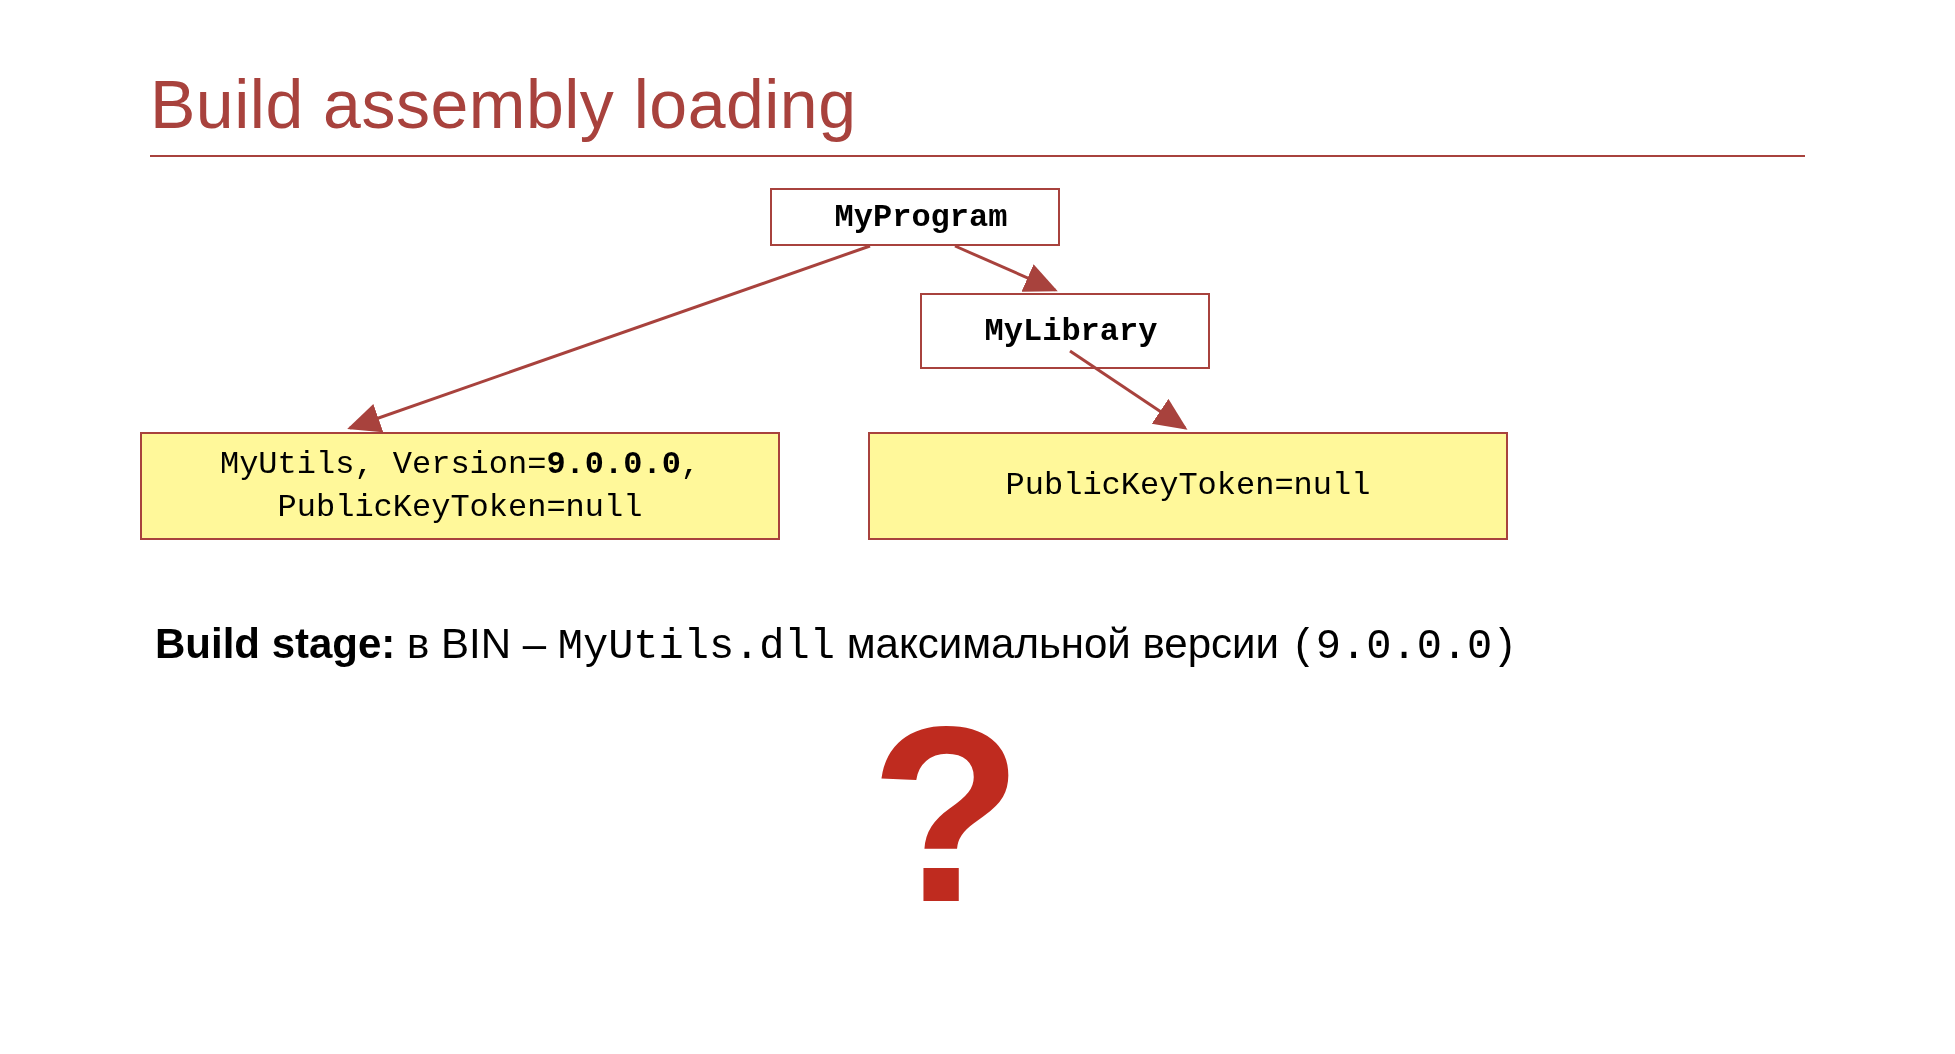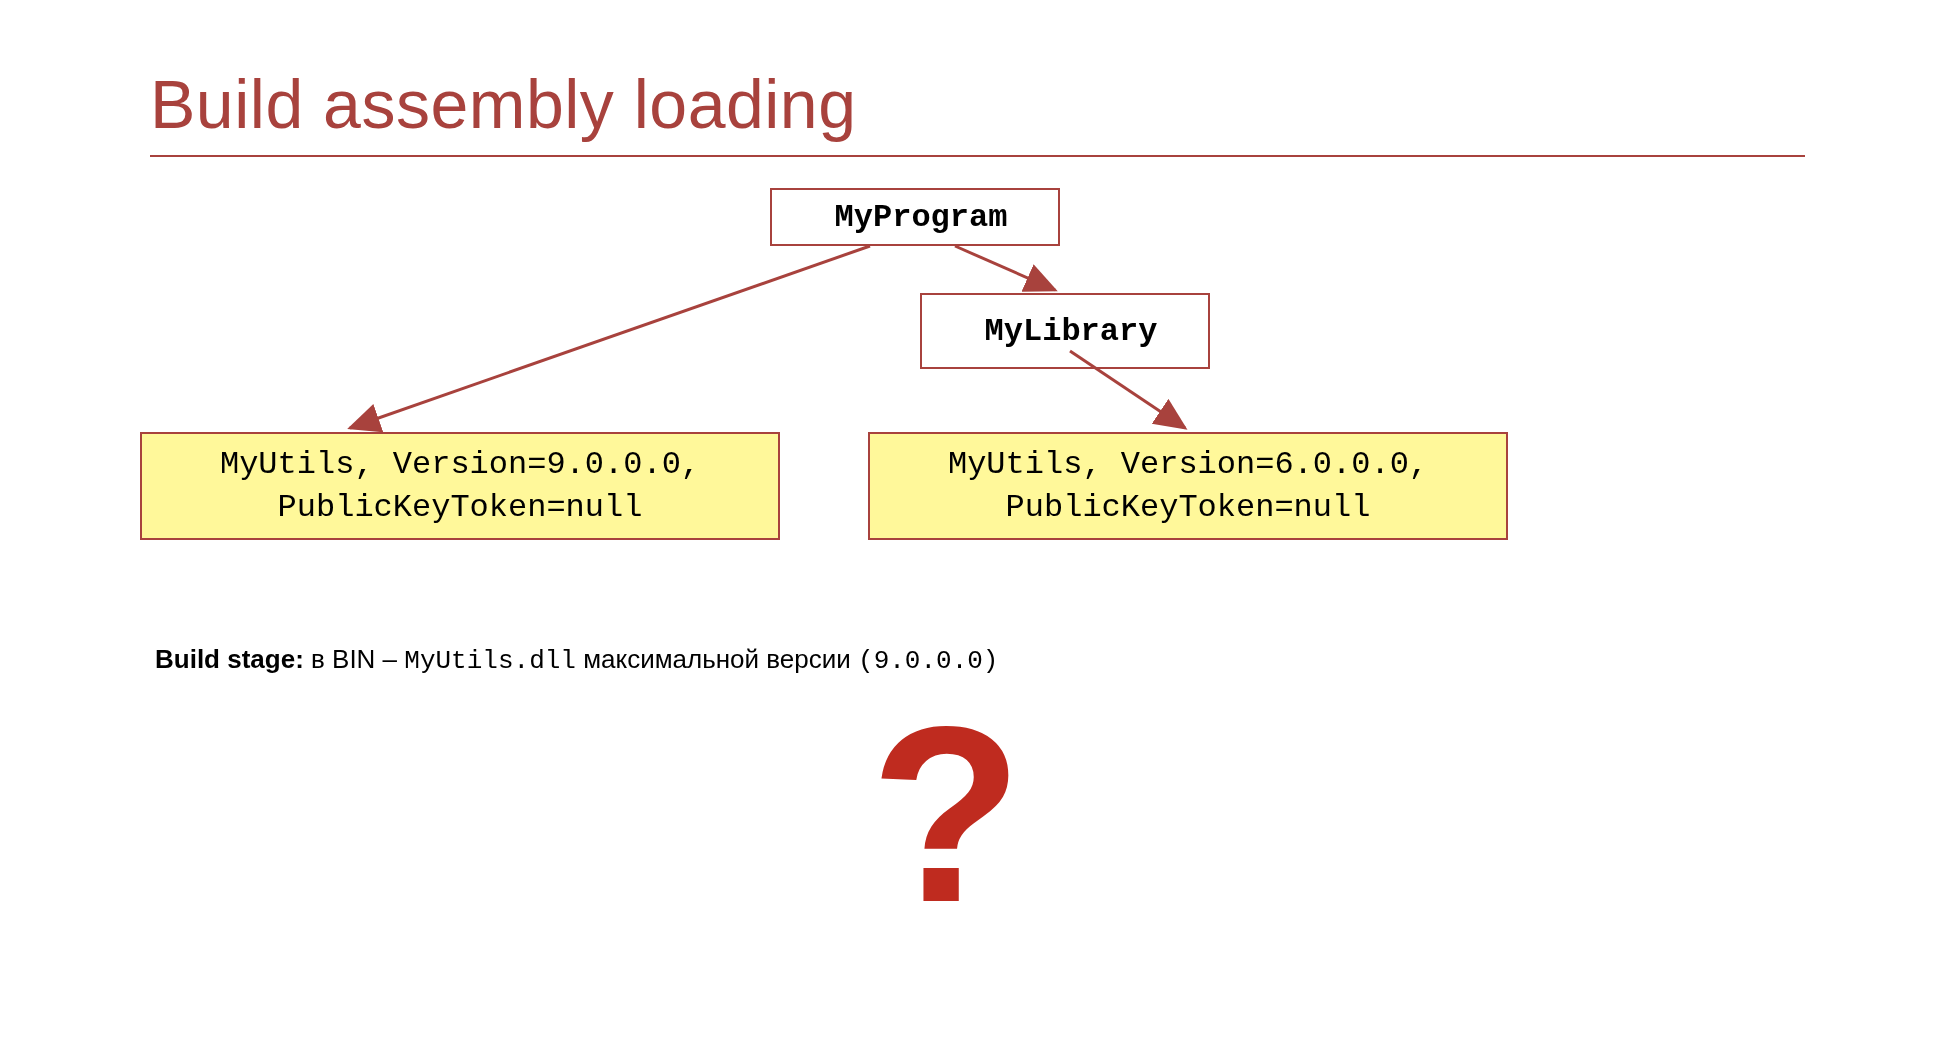--- a/index.html
+++ b/index.html
@@ -76,30 +76,29 @@
       width: 640px;
       height: 108px;
     }
     .yellow-box-right {
       top: 432px;
       left: 868px;
       width: 640px;
       height: 108px;
     }
     .bold-inline {
-      font-weight: 400;
+      font-weight: 700;
     }
     .build-stage-line {
       position: absolute;
       top: 620px;
       left: 155px;
-      font-size: 26px;
+      font-size: 42px;
       color: #000000;
       font-family: Arial, sans-serif;
-      margin-top: 24px;
     }
     .build-stage-label {
       font-weight: 700;
     }
     .mono {
       font-family: 'Consolas', 'Courier New', monospace;
     }
     .question-mark {
       position: absolute;
       top: 690px;
@@ -129,23 +128,20 @@
 <div class="box box-mylibrary">MyLibrary</div>
 
 <div class="yellow-box yellow-box-left">
   <div>
     <span>MyUtils, Version=</span><span class="bold-inline">9.0.0.0</span><span>,</span>
   </div>
   <div>PublicKeyToken=null</div>
 </div>
 
 <div class="yellow-box yellow-box-right">
-  <div>
-    <span>MyUtils, Version=</span><span class="bold-inline">6.0.0.0</span><span>,</span>
-  </div>
   <div>PublicKeyToken=null</div>
 </div>
 
 <svg class="arrow-svg">
   <defs>
     <marker id="arrowhead" markerWidth="12" markerHeight="12" refX="10" refY="5" orient="auto">
       <polygon points="0 0, 11 5, 0 10" fill="#a8423d"></polygon>
     </marker>
   </defs>
   <line x1="870" y1="246" x2="350" y2="428" stroke="#a8423d" stroke-width="3" marker-end="url(#arrowhead)"></line>

